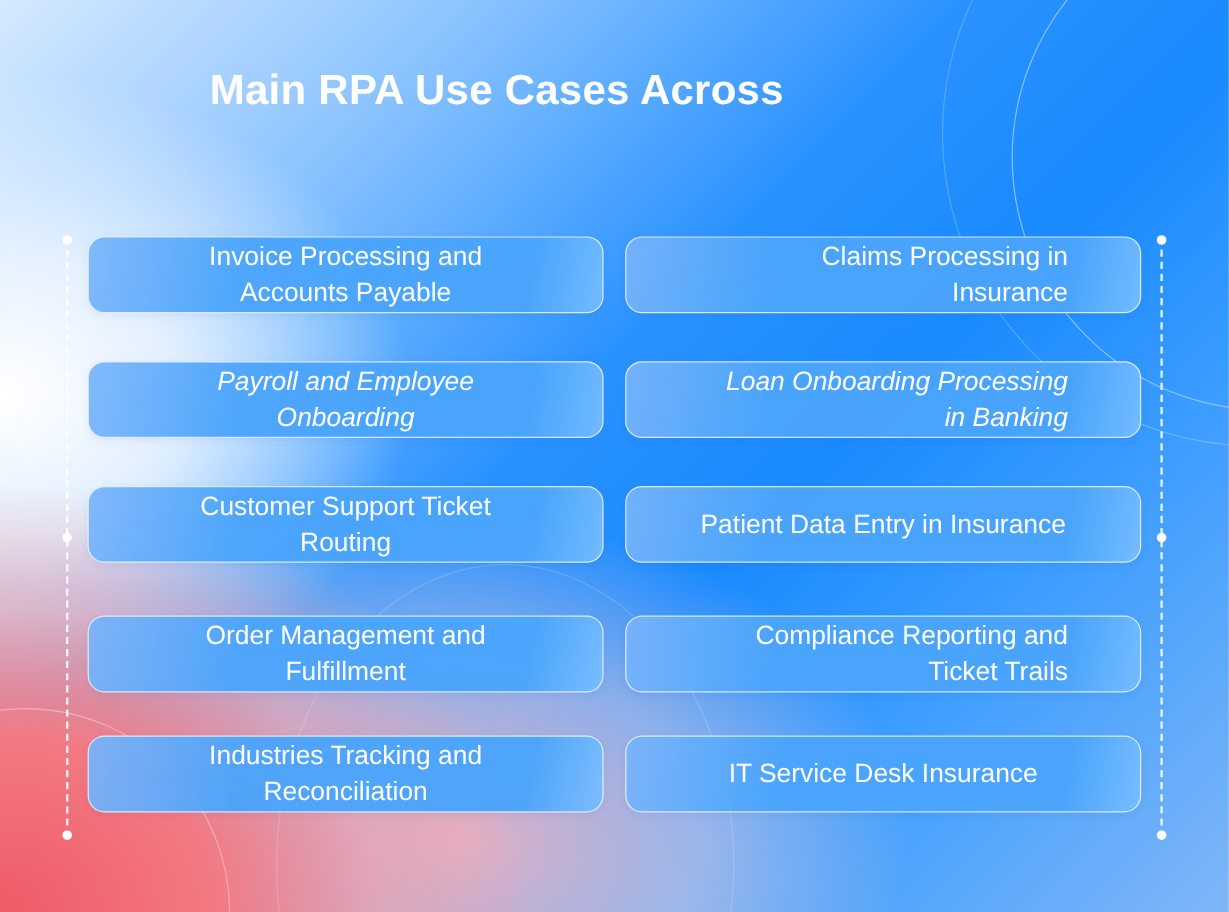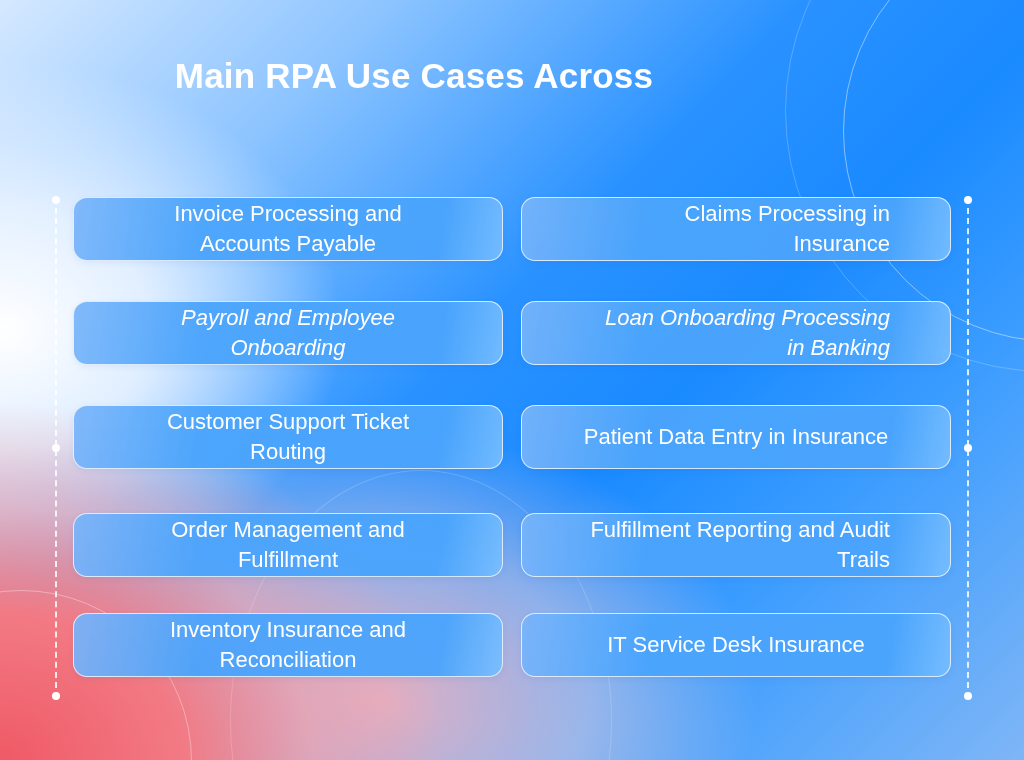--- a/index.html
+++ b/index.html
@@ -86,30 +86,30 @@
 <div class="card col-left row-1">
     <span>Payroll and Employee Onboarding</span>
   </div>
 <div class="card col-left row-2">
     <span>Customer Support Ticket Routing</span>
   </div>
 <div class="card col-left row-3">
     <span>Order Management and Fulfillment</span>
   </div>
 <div class="card col-left row-4">
-    <span>Inventory Insurance and Reconciliation</span>
+    <span>Industries Tracking and Reconciliation</span>
   </div>
 
 <div class="card col-right row-0">
     <span>Claims Processing in Insurance</span>
   </div>
 <div class="card col-right row-1">
     <span>Loan Onboarding Processing in Banking</span>
   </div>
 <div class="card col-right row-2">
     <span>Patient Data Entry in Insurance</span>
   </div>
 <div class="card col-right row-3">
-    <span>Fulfillment Reporting and Audit Trails</span>
+    <span>Compliance Reporting and Ticket Trails</span>
   </div>
 <div class="card col-right row-4">
     <span>IT Service Desk Insurance</span>
   </div>
 
 </body></html>

